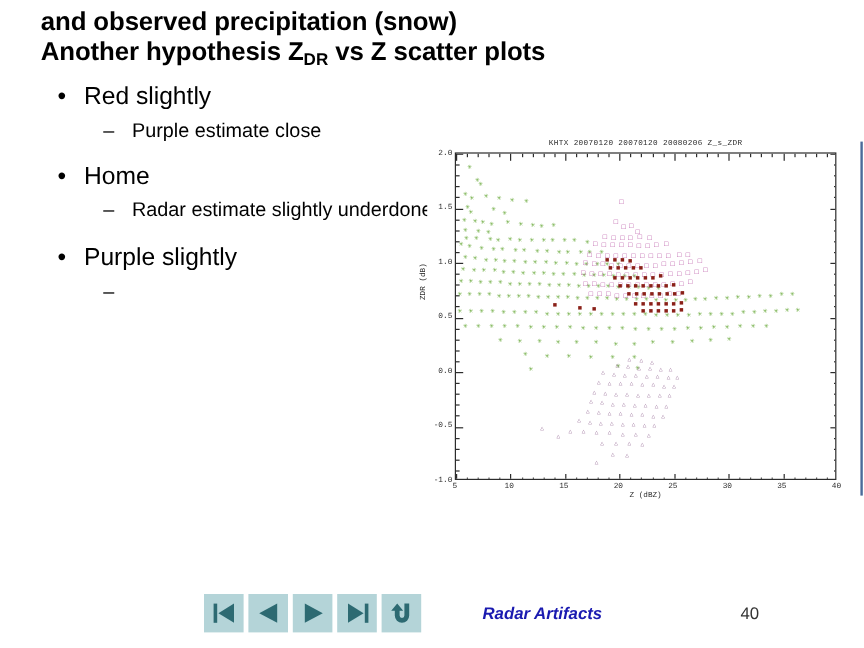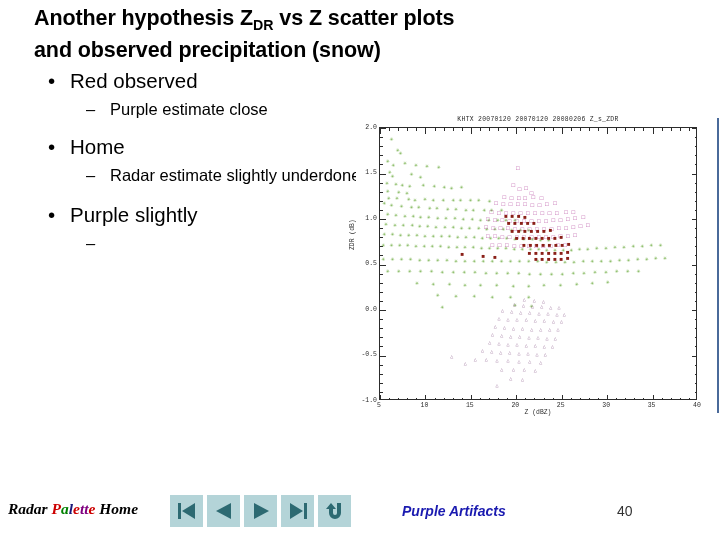--- a/index.html
+++ b/index.html
@@ -234,28 +234,28 @@
     font-size: 14px;
     color: #333333;
   }
 </style>
 </head>
 <body>
 
 <div id="slide">
 
   <div id="title-block">
+    <div class="slide-title">and observed precipitation  (snow)</div>
     <div class="slide-title"><span>Another hypothesis  Z</span><span class="sub">DR</span><span> vs Z scatter plots</span></div>
-    <div class="slide-title">and observed precipitation  (snow)</div>
   </div>
 
   <div id="body-block">
     <div class="lvl1">
       <span class="bullet">•</span>
-      <span>Red observed</span>
+      <span>Red slightly</span>
     </div>
     <div class="lvl2">
       <span class="dash">–</span>
       <span>Purple estimate close</span>
     </div>
 
     <div class="lvl1 sp1">
       <span class="bullet">•</span>
       <span>Home</span>
     </div>
@@ -848,21 +848,20 @@
         <div class="xlab" style="left: 181.714px;">25</div>
         <div class="xlab" style="left: 227.143px;">30</div>
         <div class="xlab" style="left: 272.571px;">35</div>
         <div class="xlab" style="left: 318px;">40</div>
       </div>
     <div id="xaxis-title">Z (dBZ)</div>
     <div id="yaxis-title">ZDR (dB)</div>
     <div id="plot-right-edge"></div>
   </div>
 
-  <div id="footer-home"><span>Radar </span><span class="c-r">P</span><span class="c-g">a</span><span class="c-b">l</span><span class="c-r">e</span><span class="c-p">t</span><span class="c-p">t</span><span class="c-r">e</span><span> Home</span></div>
 
   <div id="navbar">
     <div class="navbtn">
       <svg width="22" height="20" viewBox="0 0 22 20">
         <rect x="2" y="2" width="3" height="16" fill="#2d6a72"></rect>
         <polygon points="19,2 19,18 6,10" fill="#2d6a72"></polygon>
       </svg>
     </div>
     <div class="navbtn">
       <svg width="22" height="20" viewBox="0 0 22 20">
@@ -880,16 +879,16 @@
         <rect x="17" y="2" width="3" height="16" fill="#2d6a72"></rect>
       </svg>
     </div>
     <div class="navbtn">
       <svg width="22" height="20" viewBox="0 0 22 20">
         <path d="M5,18 L5,8 A6,6 0 0 1 17,8 L17,12 L20,12 L15,18 L10,12 L13,12 L13,8 A2,2 0 0 0 9,8 L9,18 Z" fill="#2d6a72" transform="rotate(180 11 10)"></path>
       </svg>
     </div>
   </div>
 
-  <div id="footer-section">Purple Artifacts</div>
+  <div id="footer-section">Radar Artifacts</div>
   <div id="footer-pagenum">40</div>
 
 </div>
 
 </body></html>

